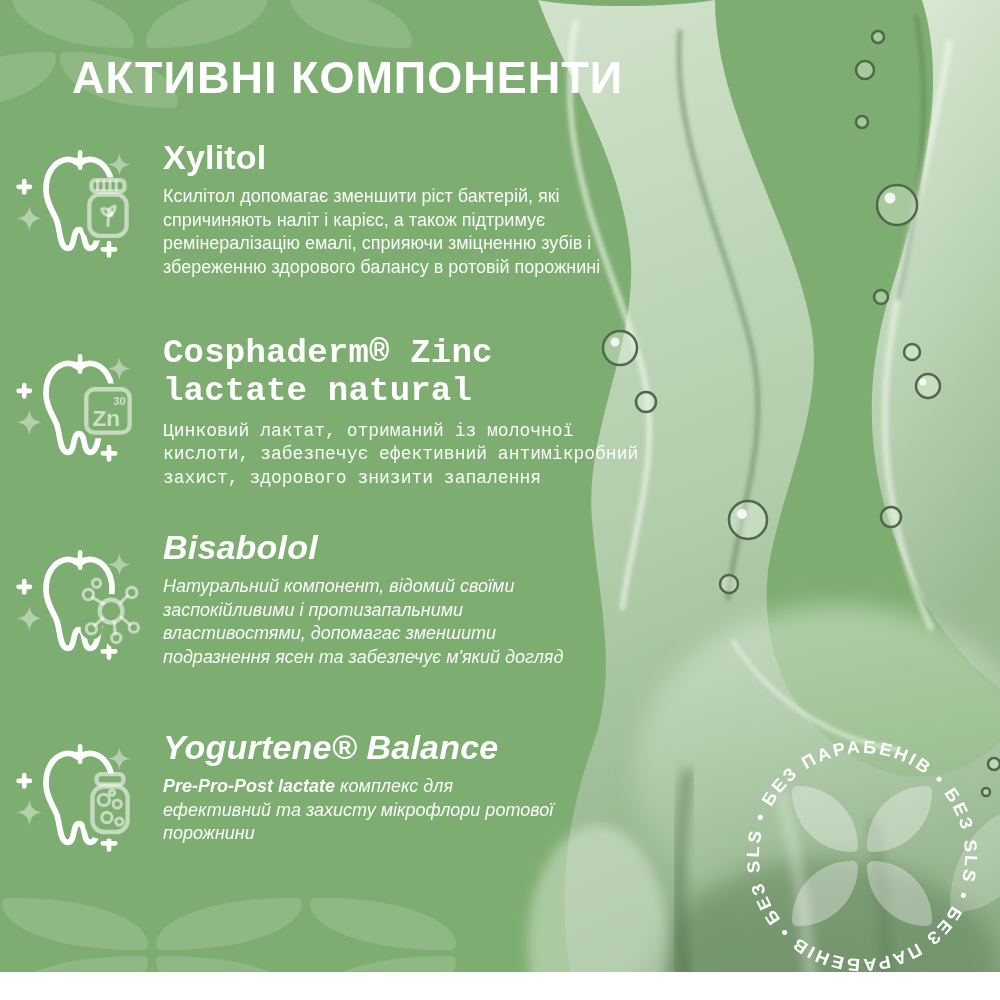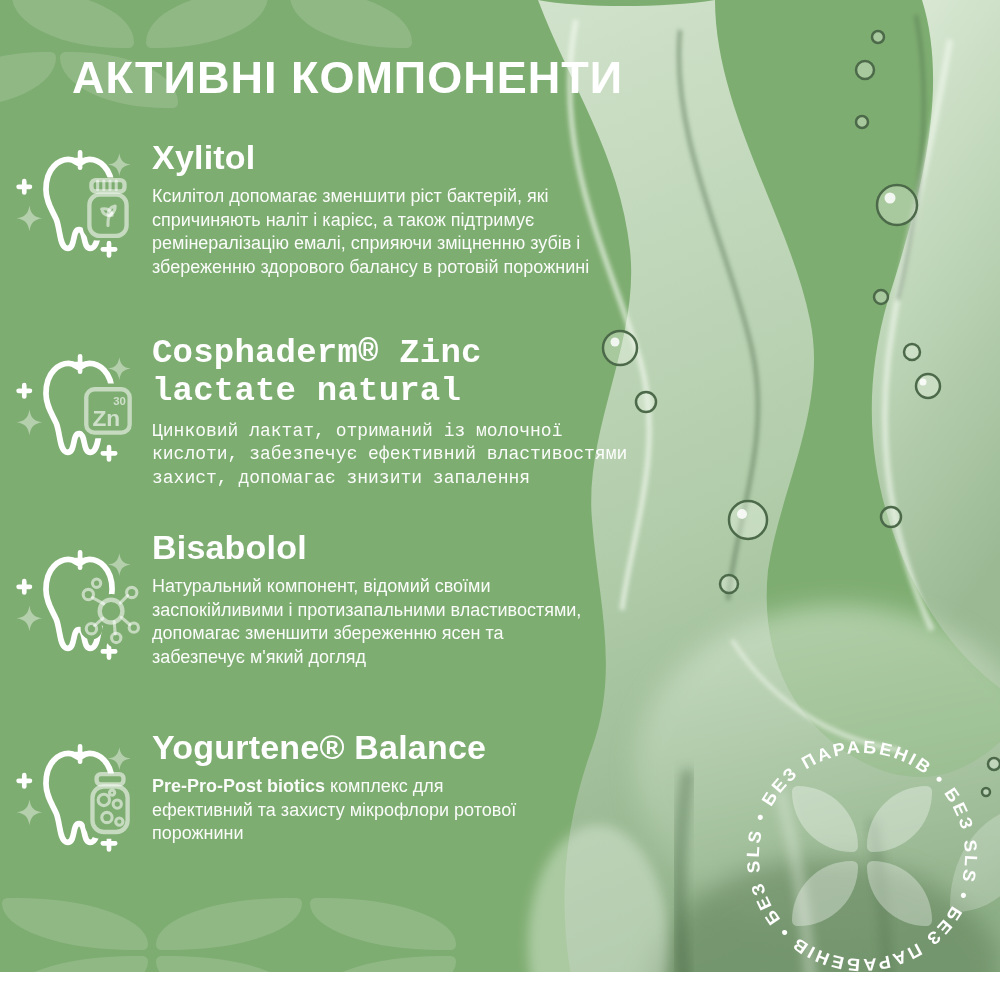--- a/index.html
+++ b/index.html
@@ -11,21 +11,21 @@
   
   .leaf{position:absolute;background:rgba(255,255,255,.14);}
   .leafA{border-radius:6px 100% 6px 100%;}
   .leafB{border-radius:100% 6px 100% 6px;}
   
   .title{
     position:absolute;left:72px;top:52px;margin:0;z-index:6;
     font-size:45px;font-weight:700;letter-spacing:1px;color:#ffffff;
   }
   
-  .section{position:absolute;left:152px;z-index:6;color:#fff;}
+  .section{position:absolute;left:163px;z-index:6;color:#fff;}
   .section h2{margin:0 0 9px 0;font-size:34px;font-weight:700;line-height:1.13;letter-spacing:.2px;}
   .section p{margin:0;font-size:18px;line-height:1.3;font-weight:400;color:rgba(255,255,255,.96);}
   .narrow-h{max-width:340px;}
   .b{font-weight:700;}
   
   .cicon{position:absolute;left:16px;width:124px;height:124px;z-index:6;}
   .tooth{fill:none;stroke:#ffffff;stroke-width:5.5;stroke-linecap:round;stroke-linejoin:round;}
   .halo{fill:#7ead71;stroke:#7ead71;stroke-width:11;stroke-linejoin:round;}
   .acc{fill:none;stroke:rgba(255,255,255,.55);stroke-width:4.2;stroke-linecap:round;stroke-linejoin:round;}
   .accthin{fill:none;stroke:rgba(255,255,255,.55);stroke-width:3;stroke-linecap:round;stroke-linejoin:round;}
@@ -162,21 +162,21 @@
     <path class="star" transform="translate(13,70) scale(1.25)" d="M0,-10C1,-3.5 3.5,-1 10,0C3.5,1 1,3.5 0,10C-1,3.5 -3.5,1 -10,0C-3.5,-1 -1,-3.5 0,-10Z"></path>
     <path class="tooth" d="M29,42C29,21 42,13 51,13C57,13 58,17 61,17C64,17 65,13 71,13C80,13 93,21 93,42C93,54 87,62 83,71C79,81 80,99 72,99C64,99 68,81 61,81C54,81 58,99 50,99C42,99 43,81 39,71C35,62 29,54 29,42Z"></path>
     <path class="plus" d="M90,94v12M84,100h12"></path>
     <rect class="halo" x="68" y="38" width="42" height="42" rx="8"></rect>
     <rect class="acc" x="68" y="38" width="42" height="42" rx="8"></rect>
     <text class="acctext" x="74" y="74" font-size="22">Zn</text>
     <text class="acctext" x="94" y="53" font-size="11">30</text>
   </svg>
   <div class="section" style="top:334px;width:492px;font-family:Liberation Mono, monospace;">
     <h2 class="narrow-h">Cosphaderm® Zinc lactate natural</h2>
-    <p>Цинковий лактат, отриманий із молочної кислоти, забезпечує ефективний властивостями захист, допомагає знизити запалення</p>
+    <p>Цинковий лактат, отриманий із молочної кислоти, забезпечує ефективний антимікробний захист, здорового знизити запалення</p>
   </div>
 
   <svg class="cicon" style="top:546px" viewBox="0 0 120 120" xmlns="http://www.w3.org/2000/svg">
     <path class="plus" d="M62,6v15M54.5,13.5h15"></path>
     <path class="star" transform="translate(100,18) scale(1.1)" d="M0,-10C1,-3.5 3.5,-1 10,0C3.5,1 1,3.5 0,10C-1,3.5 -3.5,1 -10,0C-3.5,-1 -1,-3.5 0,-10Z"></path>
     <path class="plus" d="M8,34v11M2.5,39.5h11"></path>
     <path class="star" transform="translate(13,70) scale(1.25)" d="M0,-10C1,-3.5 3.5,-1 10,0C3.5,1 1,3.5 0,10C-1,3.5 -3.5,1 -10,0C-3.5,-1 -1,-3.5 0,-10Z"></path>
     <path class="tooth" d="M29,42C29,21 42,13 51,13C57,13 58,17 61,17C64,17 65,13 71,13C80,13 93,21 93,42C93,54 87,62 83,71C79,81 80,99 72,99C64,99 68,81 61,81C54,81 58,99 50,99C42,99 43,81 39,71C35,62 29,54 29,42Z"></path>
     <path class="plus" d="M90,96v12M84,102h12"></path>
     <g class="halo">
@@ -190,44 +190,44 @@
       </g>
     <path class="accthin" d="M85,56L74,50M84,70L76,77M101,55L108,48M102,69L110,76M95,73L96,85"></path>
     <circle class="acc" cx="92" cy="63" r="11"></circle>
     <circle class="accthin" cx="70" cy="47" r="5"></circle>
     <circle class="accthin" cx="73" cy="80" r="5"></circle>
     <circle class="accthin" cx="112" cy="45" r="5"></circle>
     <circle class="accthin" cx="114" cy="79" r="4.5"></circle>
     <circle class="accthin" cx="97" cy="89" r="4.5"></circle>
     <circle class="accthin" cx="78" cy="36" r="4"></circle>
   </svg>
-  <div class="section" style="top:528px;width:436px;">
+  <div class="section" style="top:528px;width:436px;font-style:italic;">
     <h2>Bisabolol</h2>
-    <p>Натуральний компонент, відомий своїми заспокійливими і протизапальними властивостями, допомагає зменшити збереженню ясен та забезпечує м'який догляд</p>
+    <p>Натуральний компонент, відомий своїми заспокійливими і протизапальними властивостями, допомагає зменшити подразнення ясен та забезпечує м'який догляд</p>
   </div>
 
   <svg class="cicon" style="top:740px" viewBox="0 0 120 120" xmlns="http://www.w3.org/2000/svg">
     <path class="plus" d="M62,6v15M54.5,13.5h15"></path>
     <path class="star" transform="translate(100,18) scale(1.1)" d="M0,-10C1,-3.5 3.5,-1 10,0C3.5,1 1,3.5 0,10C-1,3.5 -3.5,1 -10,0C-3.5,-1 -1,-3.5 0,-10Z"></path>
     <path class="plus" d="M8,34v11M2.5,39.5h11"></path>
     <path class="star" transform="translate(13,70) scale(1.25)" d="M0,-10C1,-3.5 3.5,-1 10,0C3.5,1 1,3.5 0,10C-1,3.5 -3.5,1 -10,0C-3.5,-1 -1,-3.5 0,-10Z"></path>
     <path class="tooth" d="M29,42C29,21 42,13 51,13C57,13 58,17 61,17C64,17 65,13 71,13C80,13 93,21 93,42C93,54 87,62 83,71C79,81 80,99 72,99C64,99 68,81 61,81C54,81 58,99 50,99C42,99 43,81 39,71C35,62 29,54 29,42Z"></path>
     <path class="plus" d="M90,94v12M84,100h12"></path>
     <rect class="halo" x="72" y="38" width="38" height="52" rx="9"></rect>
     <rect class="acc" x="78" y="33" width="26" height="10" rx="4"></rect>
     <rect class="acc" x="74" y="45" width="34" height="44" rx="11"></rect>
     <circle class="accthin" cx="85" cy="58" r="5.5"></circle>
     <circle class="accthin" cx="98" cy="62" r="4"></circle>
     <circle class="accthin" cx="88" cy="75" r="5"></circle>
     <circle class="accthin" cx="100" cy="79" r="3.5"></circle>
     <circle class="accthin" cx="93" cy="51" r="2.5"></circle>
   </svg>
-  <div class="section" style="top:728px;width:396px;">
+  <div class="section" style="top:728px;width:396px;font-style:italic;">
     <h2>Yogurtene® Balance</h2>
-    <p><span class="b">Pre-Pro-Post biotics</span><span> комплекс для ефективний та захисту мікрофлори ротової порожнини</span></p>
+    <p><span class="b">Pre-Pro-Post lactate</span><span> комплекс для ефективний та захисту мікрофлори ротової порожнини</span></p>
   </div>
 
   <div class="edge-petal"></div>
 
   <div class="badge">
     <div class="flower">
       <div class="petal p-tl"></div>
       <div class="petal p-tr"></div>
       <div class="petal p-bl"></div>
       <div class="petal p-br"></div>

